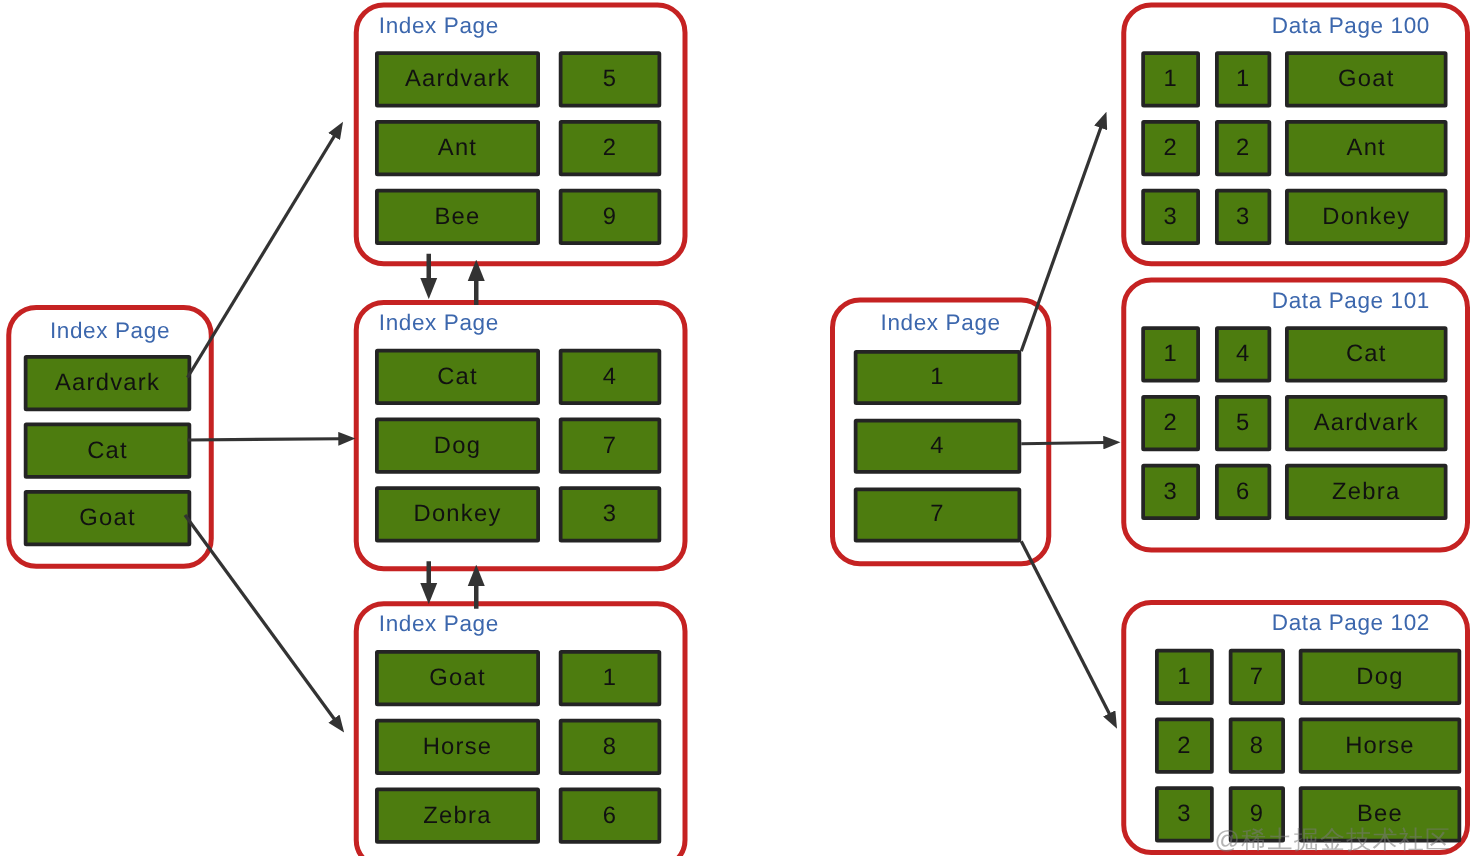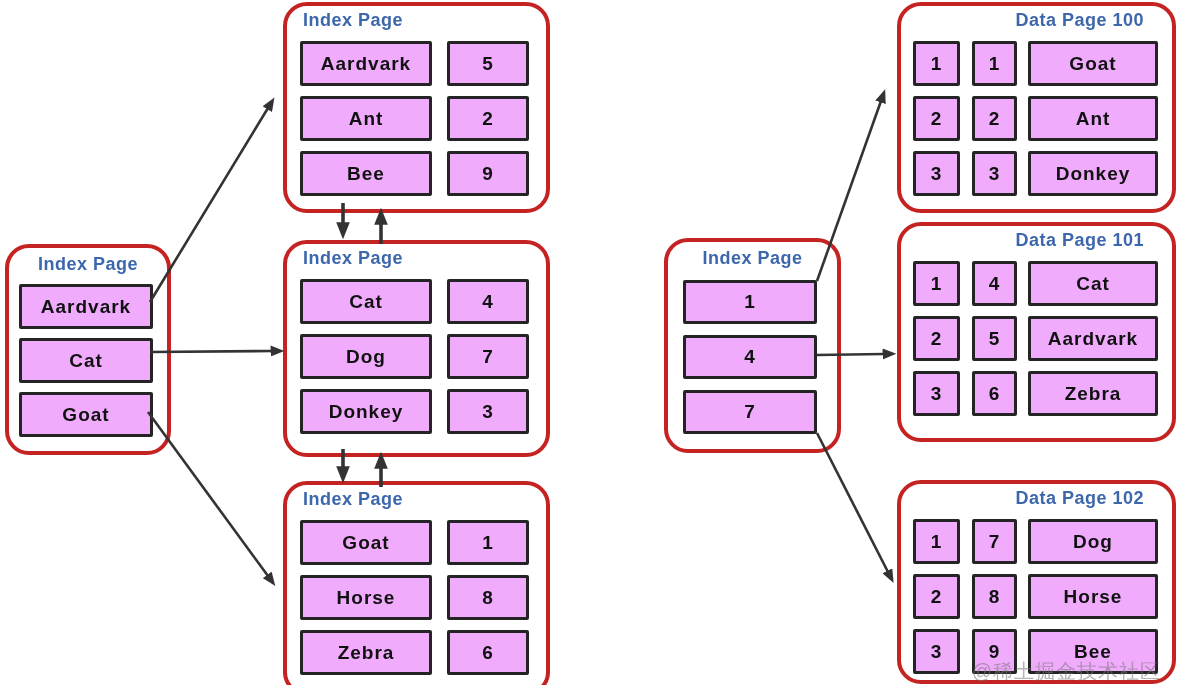--- a/index.html
+++ b/index.html
@@ -6,29 +6,29 @@
   body{
     width:1177px;height:685px;position:relative;overflow:hidden;
     background:#ffffff;
     font-family:"Liberation Sans","DejaVu Sans",sans-serif;
   }
   .page{
     position:absolute;box-sizing:border-box;background:#fff;
     border:4px solid #c52222;border-radius:24px;
   }
   .page-title{
-    font-weight:700;font-size:18px;color:#3c67ad;letter-spacing:.5px;
+    font-weight:400;font-size:18px;color:#3c67ad;letter-spacing:.5px;
     white-space:nowrap;
   }
   .t-center{text-align:center;margin:6px 0 0 0;}
   .t-left{margin:4px 0 0 16px;}
   .t-right{text-align:right;margin:4px 28px 0 0;}
   .cell{
     box-sizing:border-box;border:3px solid #242424;border-radius:2px;
-    background:#f0abfc;color:#111;font-weight:700;font-size:19px;
+    background:#4d7c0f;color:#111;font-weight:400;font-size:19px;
     display:flex;align-items:center;justify-content:center;
     letter-spacing:1px;
   }
   
   #page-left{left:5px;top:244px;width:166px;height:211px;}
   #page-left .cell{width:134px;height:45px;margin:9px 0 0 10px;}
   #page-left .cell:first-of-type{margin-top:6px;}
   
   .mid-page{width:267px;}
   .mid-page .row{display:flex;margin:10px 0 0 13px;}
@@ -44,21 +44,21 @@
   #page-right .cell:first-of-type{margin-top:9px;}
   
   .data-page{width:279px;}
   .data-page .row{display:flex;margin:10px 0 0 12px;}
   .data-page .row:first-of-type{margin-top:5px;}
   .data-page .sq1{width:47px;height:45px;}
   .data-page .sq2{width:45px;height:45px;margin-left:12px;}
   .data-page .wide{width:130px;height:45px;margin-left:11px;}
   #page-data-100{left:897px;top:2px;height:211px;}
   #page-data-101{left:897px;top:222px;height:220px;}
-  #page-data-102{left:897px;top:480px;height:204px;}
+  #page-data-102{left:897px;top:480px;height:204px;padding-left:11px;}
   
   #arrows{position:absolute;left:0;top:0;z-index:5;pointer-events:none;}
   
   #watermark{
     position:absolute;right:16px;bottom:0px;z-index:6;
     font-size:20px;color:rgba(120,120,120,0.55);letter-spacing:1px;
     pointer-events:none;
   }
 </style>
 </head>

